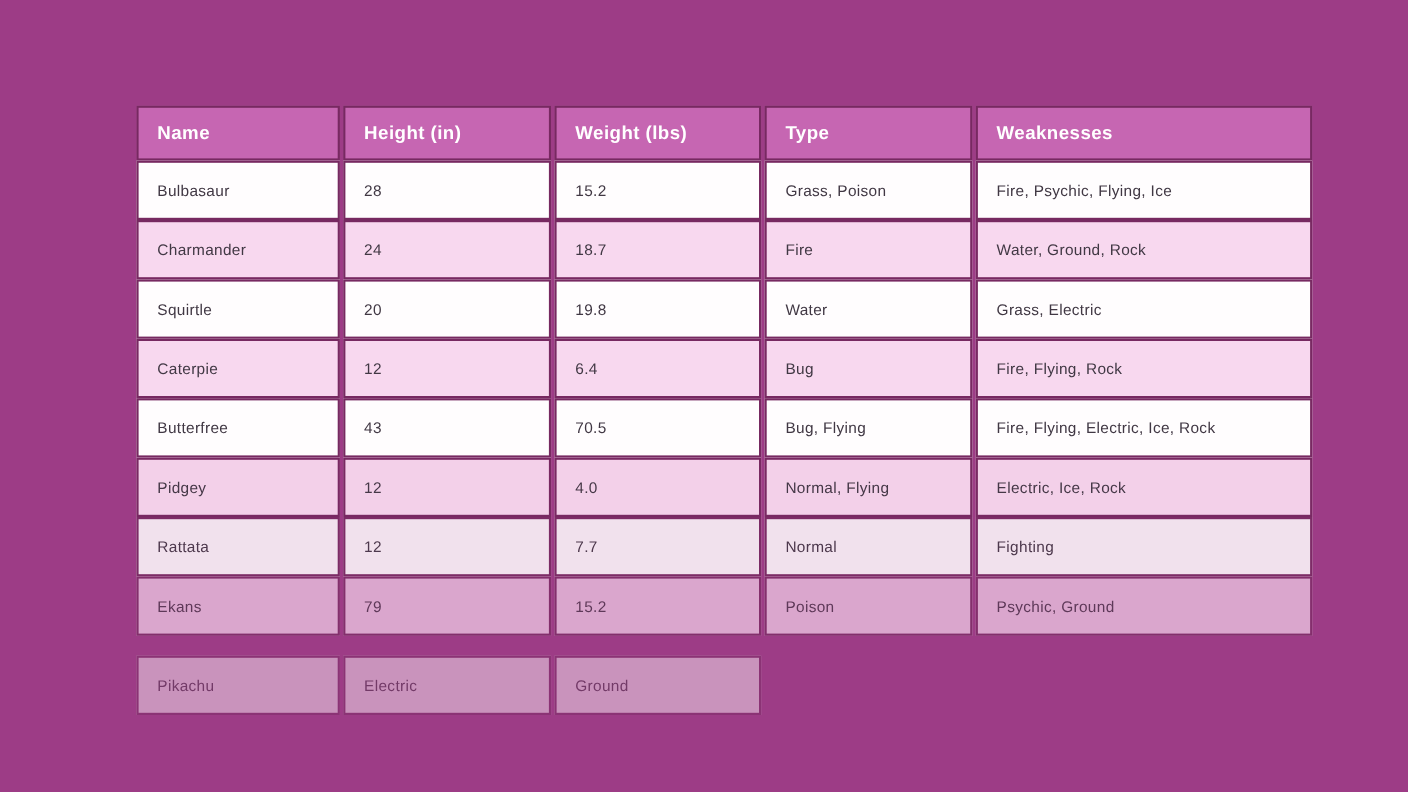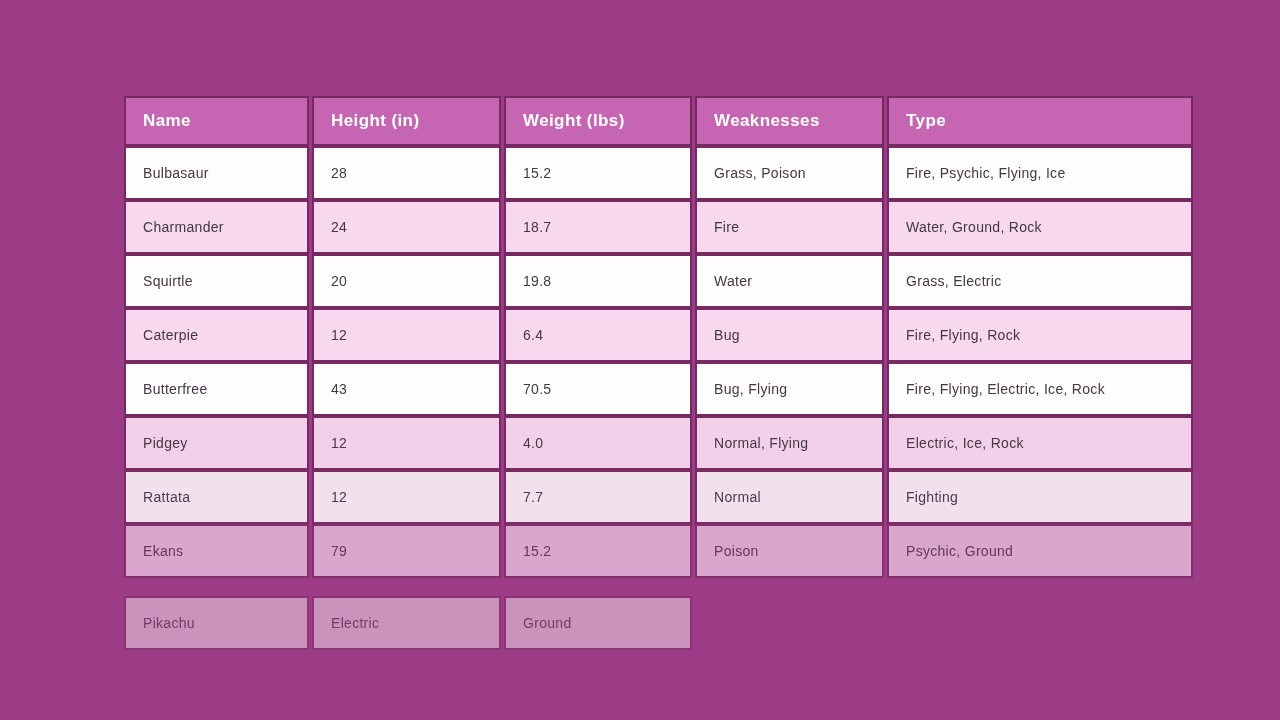--- a/index.html
+++ b/index.html
@@ -54,22 +54,22 @@
   .row-gap { height: 18px; }
 </style>
 </head>
 <body>
 
 <div class="table-wrap">
   <div class="grid-row header-row">
     <div class="cell">Name</div>
     <div class="cell">Height (in)</div>
     <div class="cell">Weight (lbs)</div>
+    <div class="cell">Type</div>
     <div class="cell">Weaknesses</div>
-    <div class="cell">Type</div>
   </div>
   <div>
       <div class="grid-row data-row white" style="opacity: 1;">
     <div class="cell">Bulbasaur</div>
     <div class="cell">28</div>
     <div class="cell">15.2</div>
     <div class="cell">Grass, Poison</div>
     <div class="cell">Fire, Psychic, Flying, Ice</div>
   </div>
       <div class="grid-row data-row pink" style="opacity: 1;">

